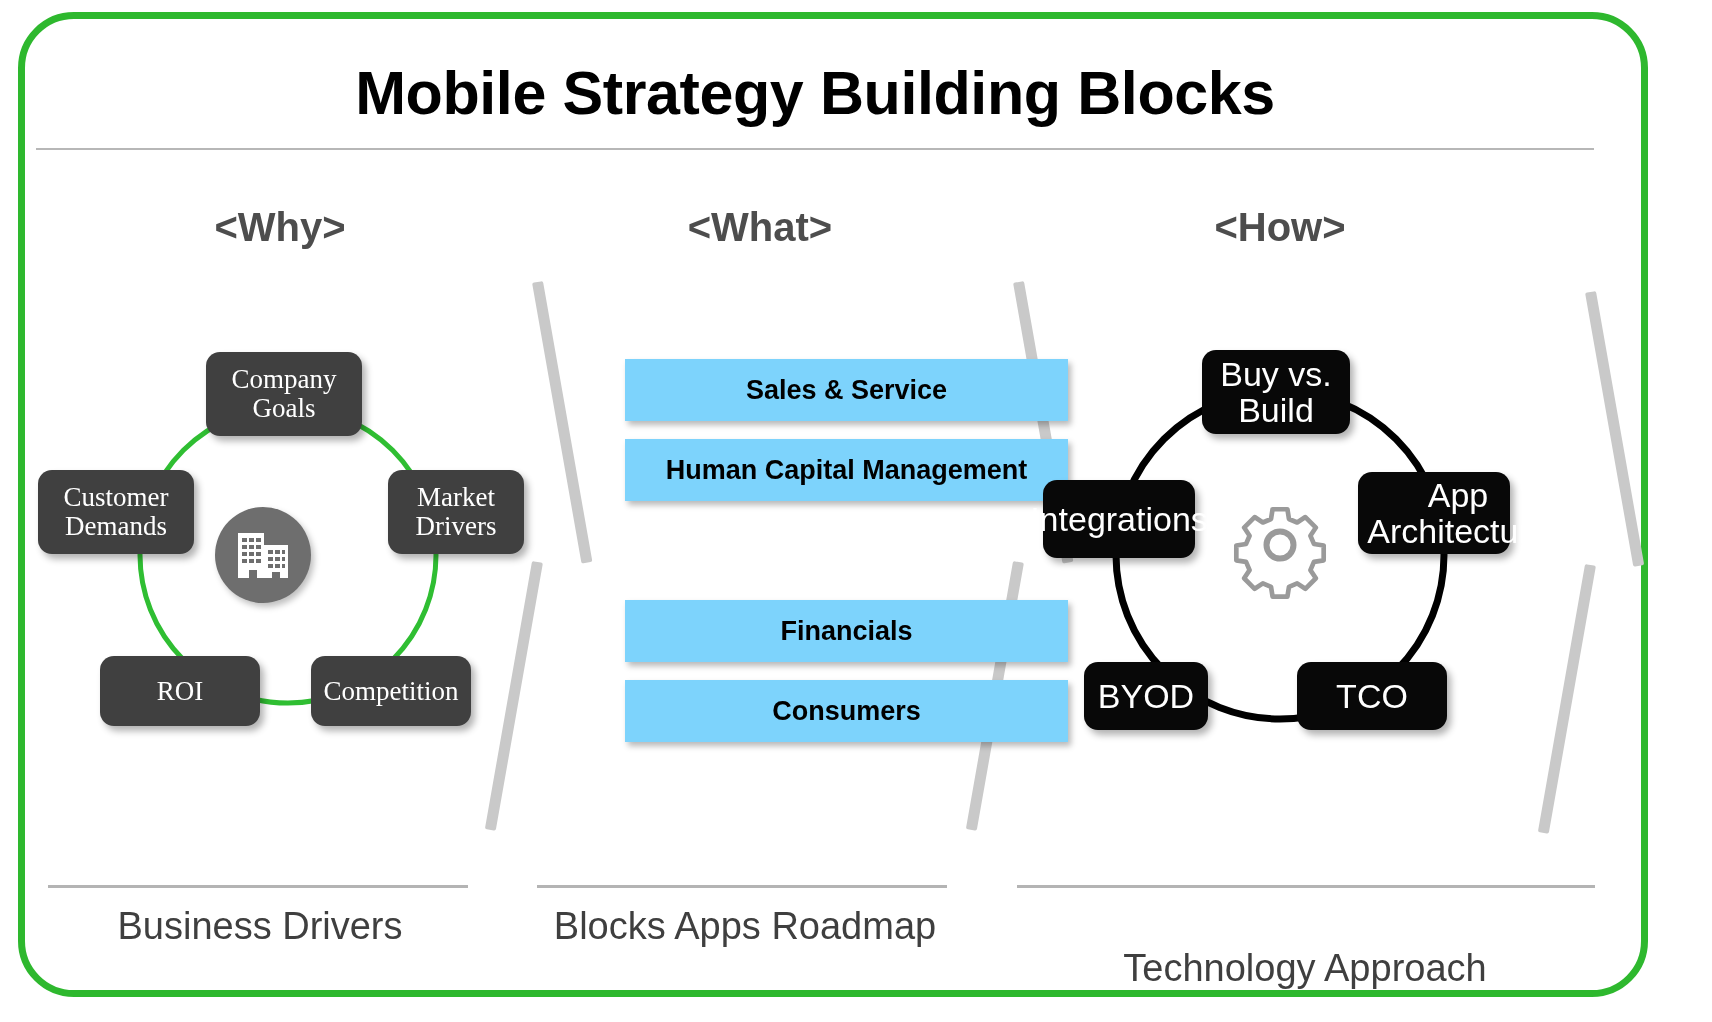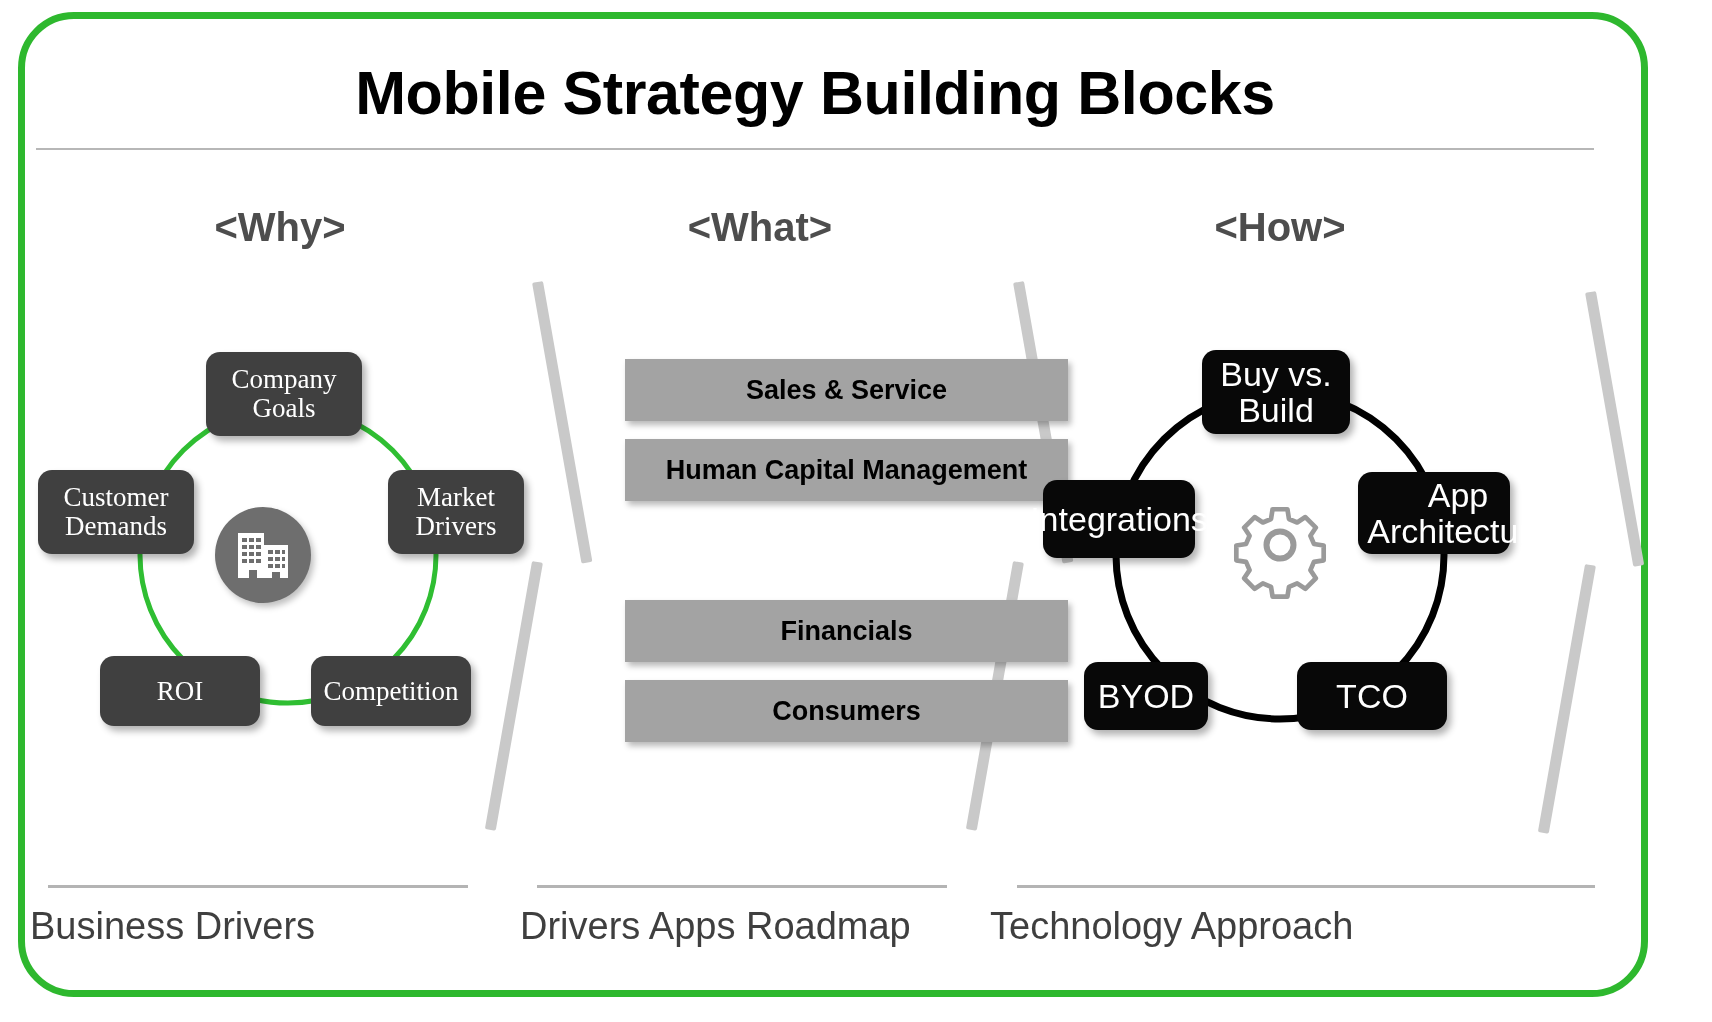--- a/index.html
+++ b/index.html
@@ -80,24 +80,25 @@
     top: 885px;
   }
   #rule-1 { left: 48px;  width: 420px; }
   #rule-2 { left: 537px; width: 410px; }
   #rule-3 { left: 1017px; width: 578px; }
   .foot-cap {
     position: absolute;
     top: 905px;
     font-size: 38px;
     color: #3f3f3f;
+    text-align: center;
   }
   #cap-1 { left: 30px;  width: 460px; }
   #cap-2 { left: 520px; width: 450px; }
-  #cap-3 { left: 990px; width: 630px; }
+  #cap-3 { left: 990px; width: 630px; margin-top: 42px; }
 
   
   .node {
     position: absolute;
     border-radius: 14px;
     display: flex;
     align-items: center;
     justify-content: center;
     text-align: center;
     line-height: 1.06;
@@ -114,21 +115,21 @@
     background: #080808;
     color: #ffffff;
     font-size: 34px;
   }
   
   .bar {
     position: absolute;
     left: 625px;
     width: 443px;
     height: 62px;
-    background: #a3a3a3;
+    background: #7dd3fc;
     color: #000000;
     font-size: 27px;
     font-weight: bold;
     display: flex;
     align-items: center;
     justify-content: center;
     box-sizing: border-box;
     box-shadow: 3px 4px 6px rgba(0,0,0,0.28);
   }
   
@@ -278,16 +279,16 @@
 
   <div class="node black" style="left:1043px;top:472px;width:152px;height:78px;margin-top:8px;">
     <span>Integrations</span>
   </div>
 
   <div class="foot-rule" id="rule-1"></div>
   <div class="foot-rule" id="rule-2"></div>
   <div class="foot-rule" id="rule-3"></div>
 
   <div class="foot-cap" id="cap-1">Business Drivers</div>
-  <div class="foot-cap" id="cap-2">Drivers Apps Roadmap</div>
+  <div class="foot-cap" id="cap-2">Blocks Apps Roadmap</div>
   <div class="foot-cap" id="cap-3">Technology Approach</div>
 
 </div>
 
 </body></html>

